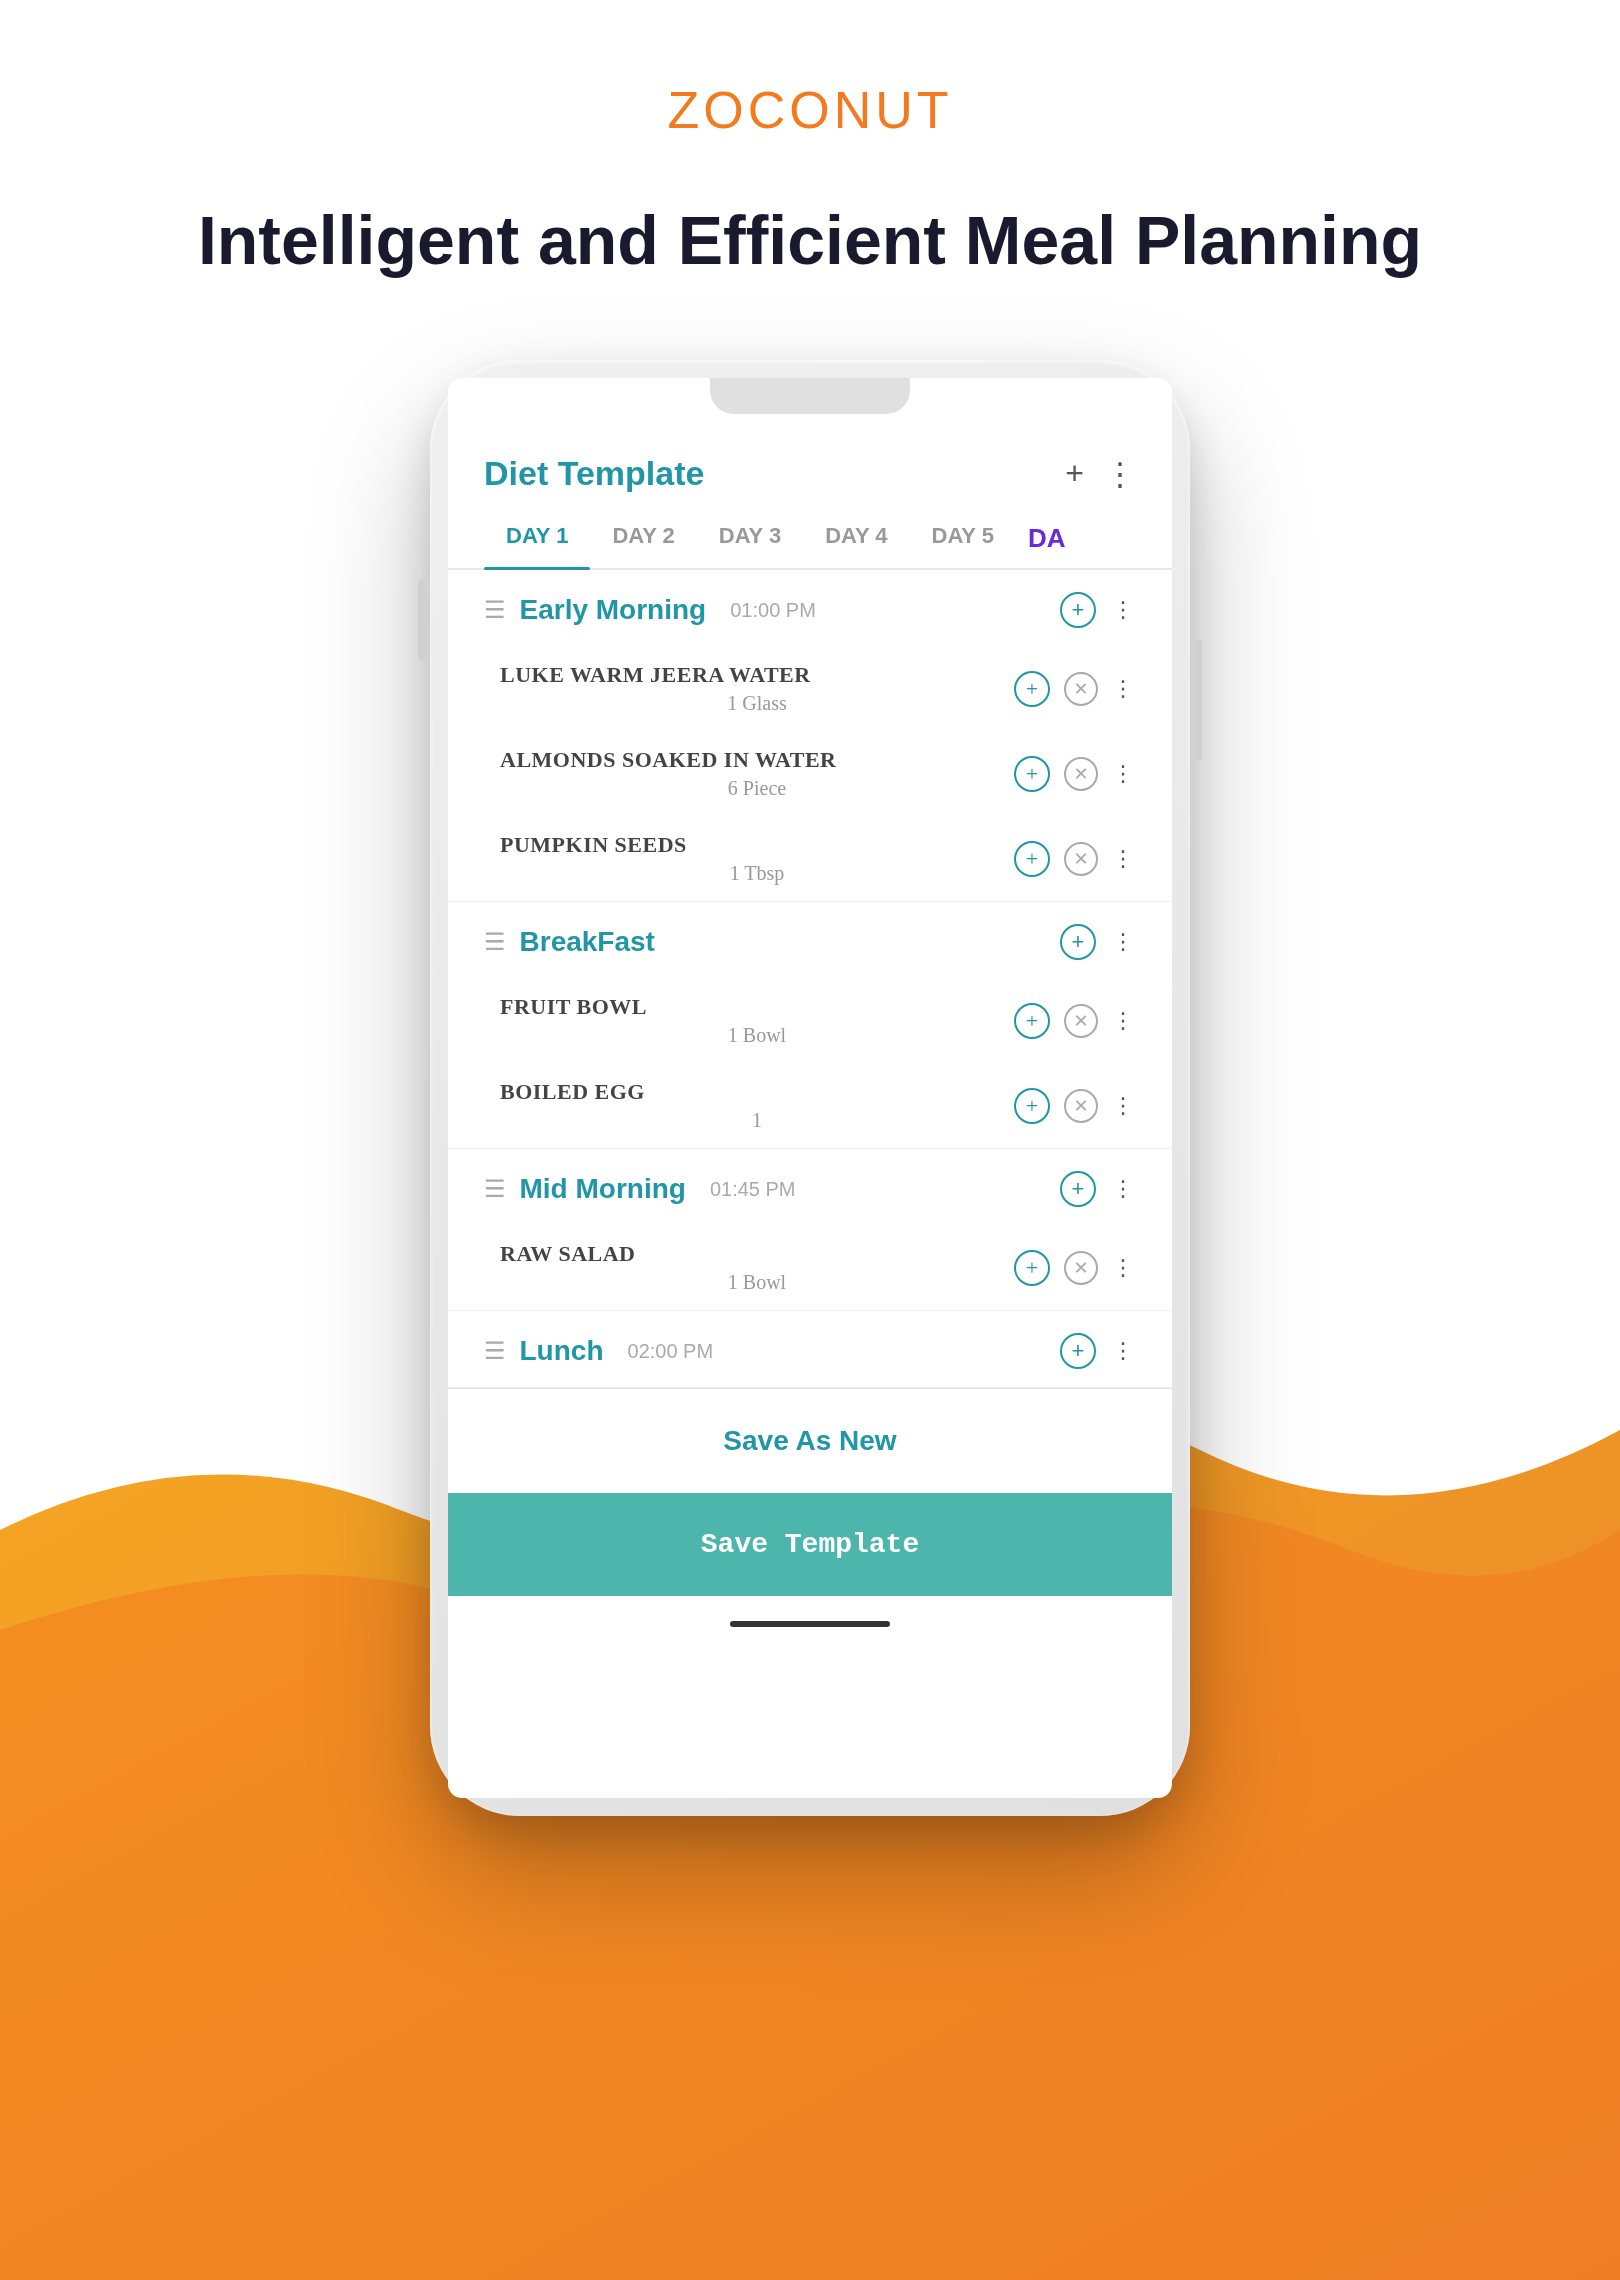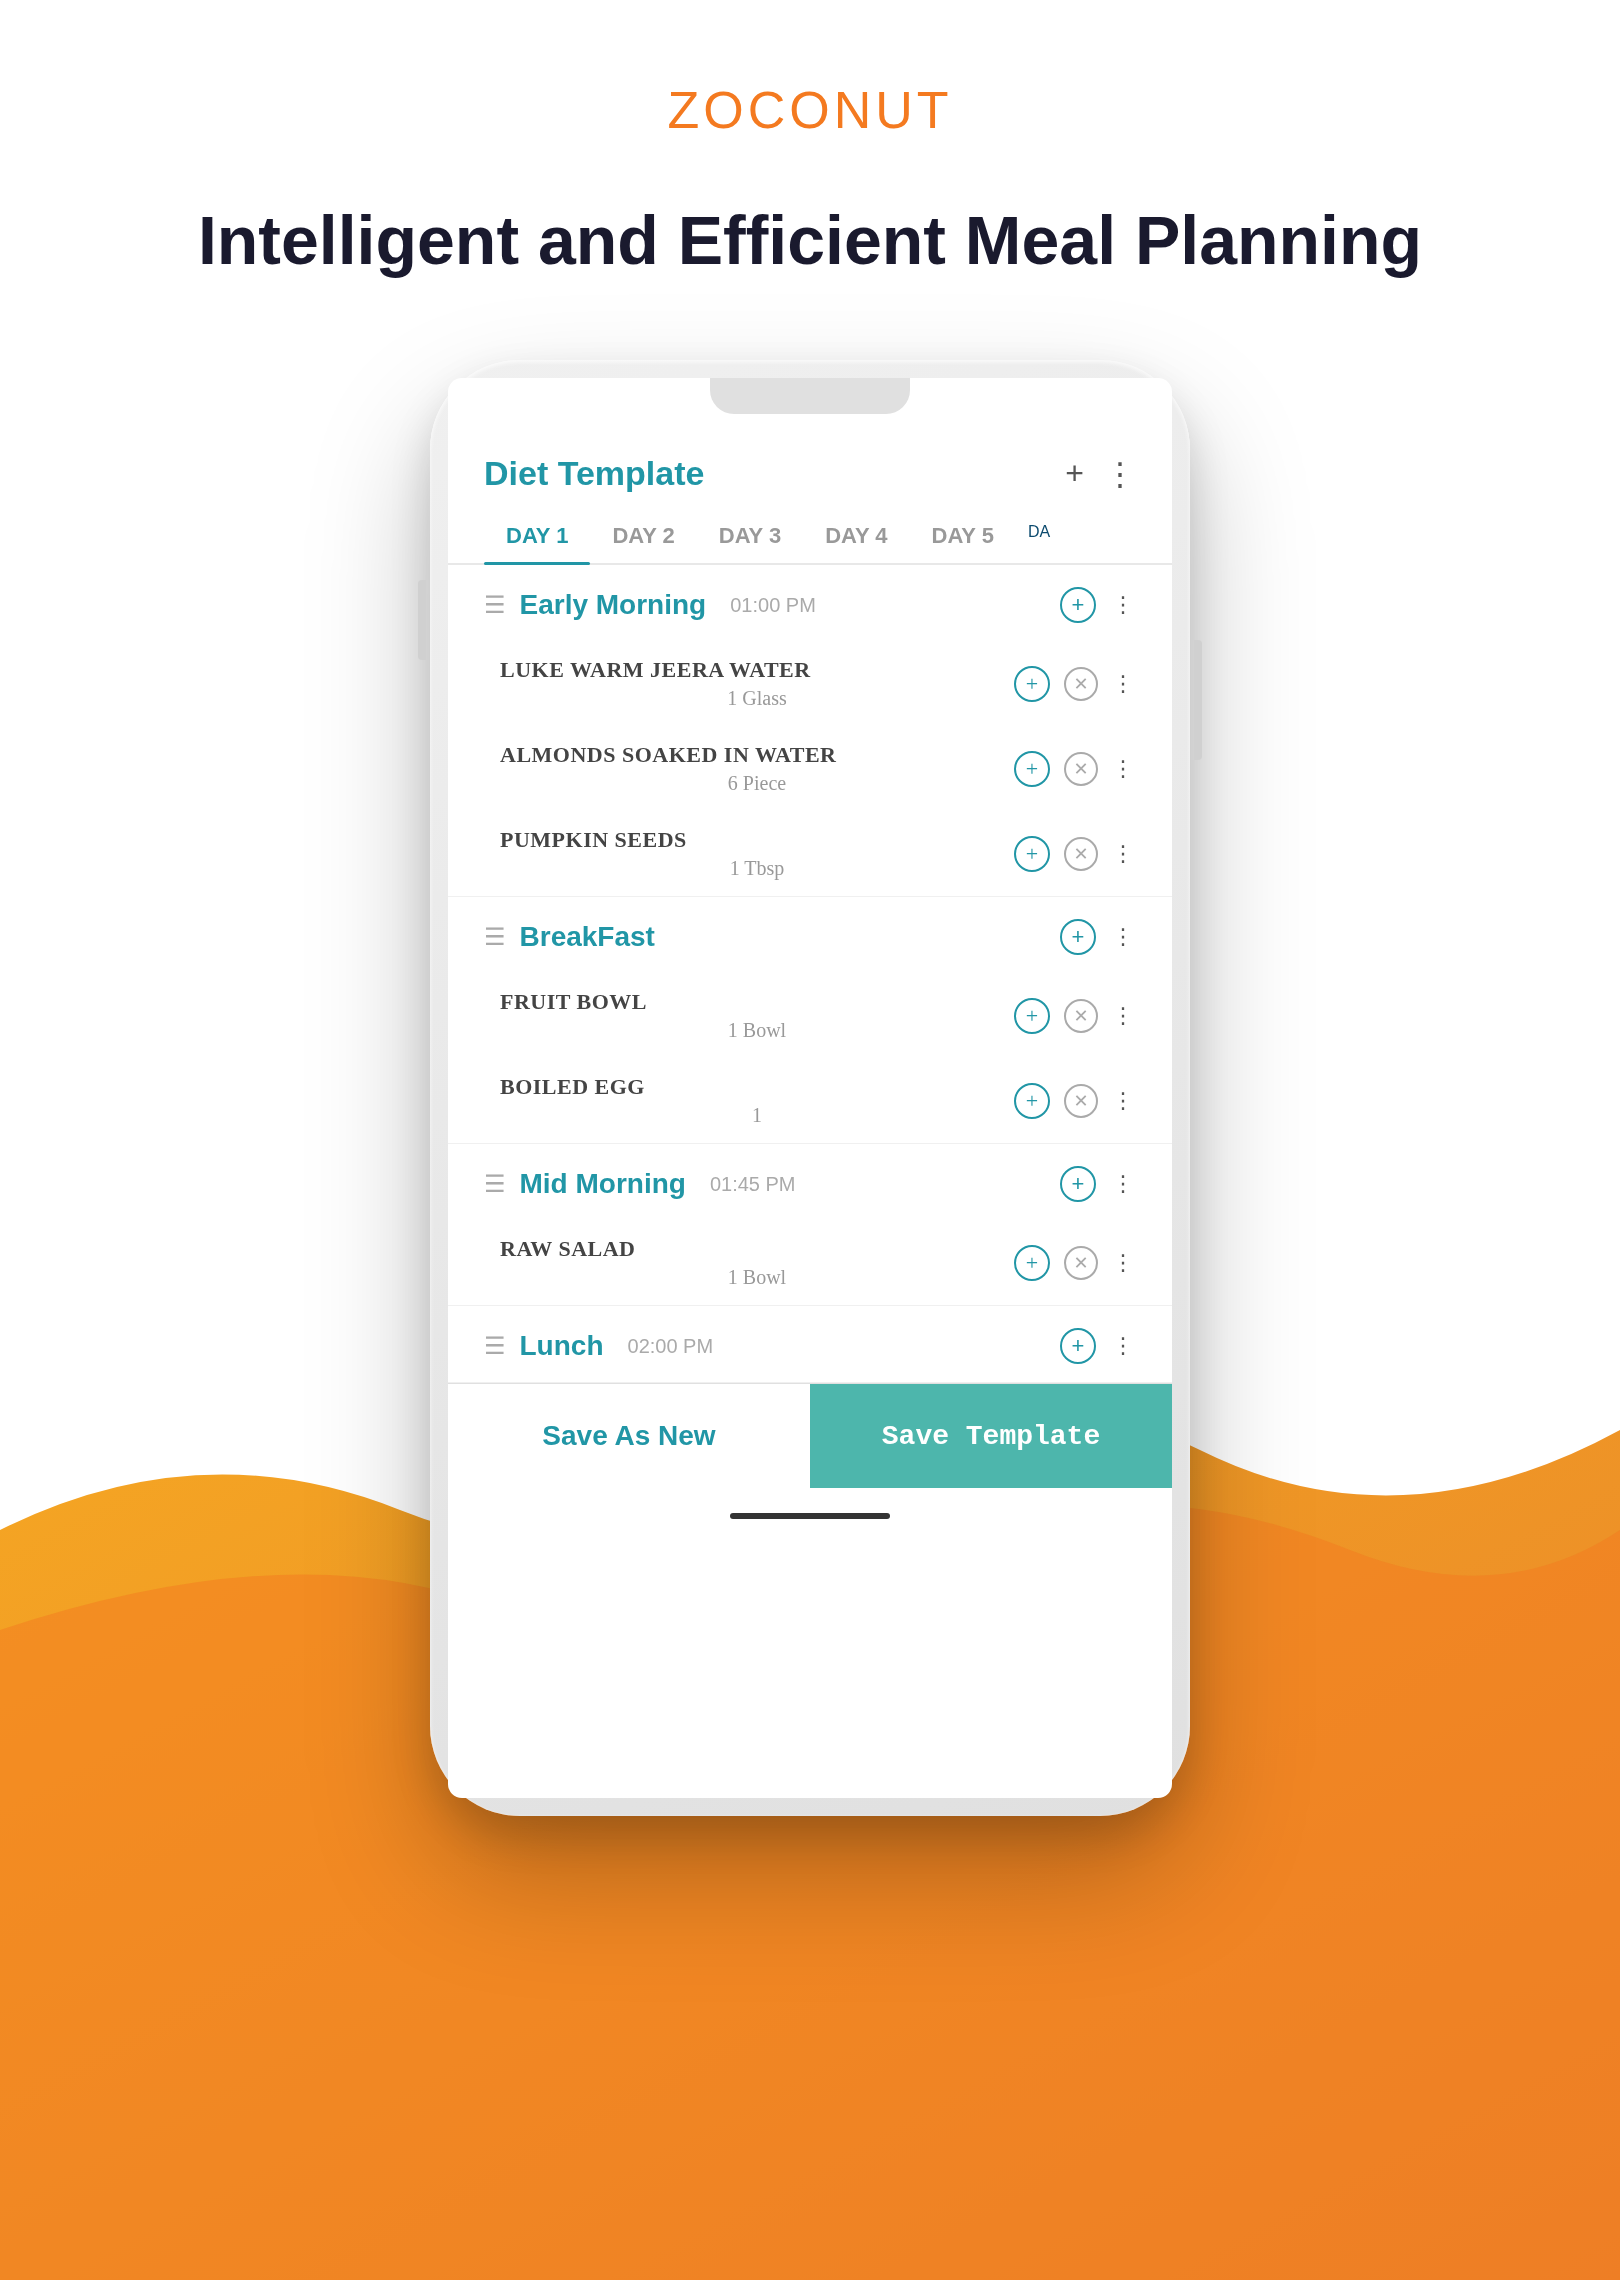--- a/index.html
+++ b/index.html
@@ -169,23 +169,23 @@
       bottom: -2px;
       left: 0;
       right: 0;
       height: 3px;
       background: #2196A6;
       border-radius: 2px;
     }
 
     .day-tab-partial {
       padding: 14px 12px;
-      font-size: 16px;
-      font-weight: 400;
-      color: #0c4a6e;
+      font-size: 26px;
+      font-weight: 700;
+      color: #6d28d9;
       overflow: hidden;
       white-space: nowrap;
     }
 
     
     .calories-bar {
       display: flex;
       align-items: center;
       justify-content: space-between;
       padding: 28px 36px;
@@ -311,20 +311,21 @@
       color: #aaa;
       font-size: 18px;
       cursor: pointer;
     }
 
     
     .bottom-buttons {
       display: flex;
       border-top: 1px solid #e0e0e0;
       position: relative;
+      flex-direction: column;
     }
 
     .btn-save-new {
       flex: 1;
       padding: 36px 20px;
       background: #ffffff;
       color: #2196A6;
       font-size: 28px;
       font-weight: 600;
       text-align: center;

